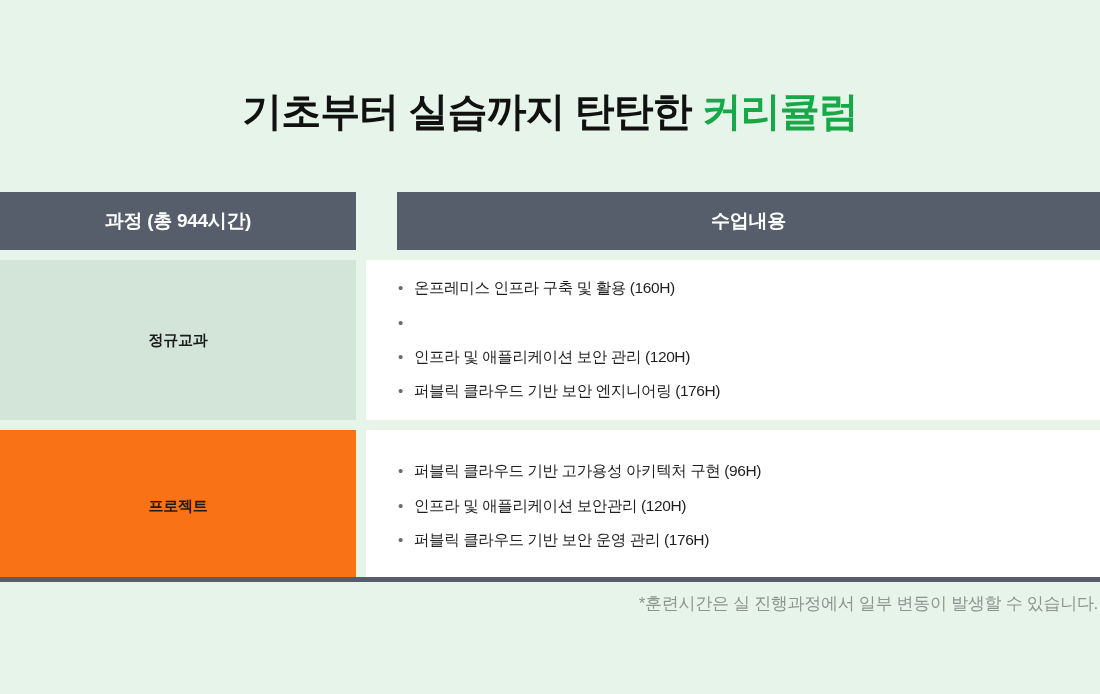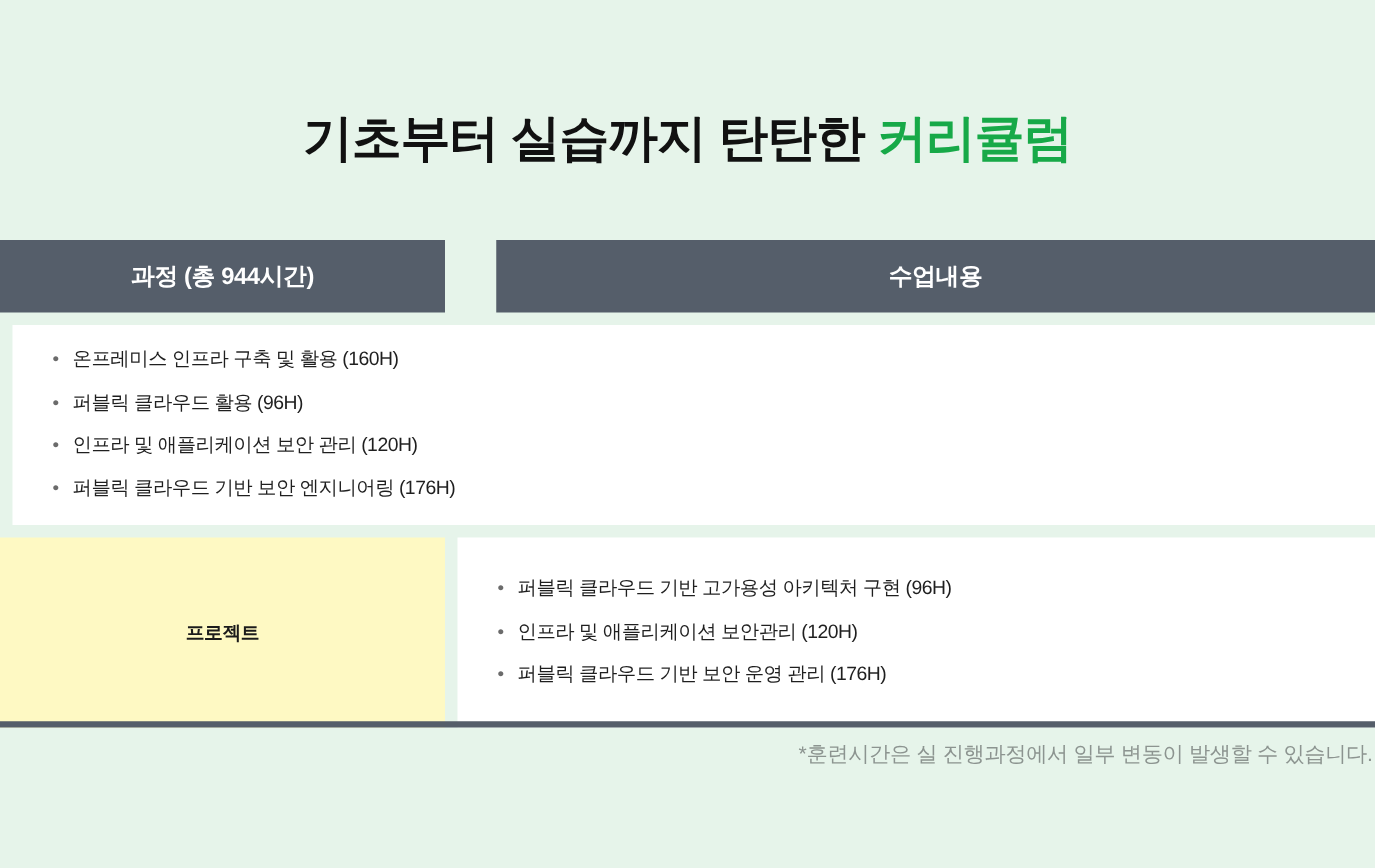--- a/index.html
+++ b/index.html
@@ -40,21 +40,21 @@
   .row{ display:flex; }
   .row-gap{ height:10px; background:#e6f4ea; }
 
   .cat-cell{
     width:356px;
     display:flex; align-items:center; justify-content:center;
     font-size:15px; font-weight:700; color:#1b1b1b;
     letter-spacing:-0.3px;
   }
   .cat-regular{ background:#d3e4d9; }
-  .cat-project{ background:#fef9c3; }
+  .cat-project{ background:#f97316; }
 
   .mid-gap{ width:10px; background:#e6f4ea; }
 
   .content-cell{
     flex:1; background:#ffffff;
     padding:22px 0 22px 32px;
     display:flex; flex-direction:column; justify-content:center;
   }
   .row-1 .cat-cell, .row-1 .content-cell{ height:160px; }
   .row-2 .cat-cell, .row-2 .content-cell{ height:152px; }
@@ -96,29 +96,29 @@
       <div class="th th-left">과정 (총 944시간)</div>
       <div class="th-gap"></div>
       <div class="th th-right">수업내용</div>
     </div>
 
     <div class="row-gap"></div>
 
     <div class="tbody">
 
       <div class="row row-1">
+        <div class="cat-cell cat-regular">정규교과</div>
         <div class="mid-gap"></div>
         <div class="content-cell">
           <div class="bullet">
             <span class="dot">•</span>
             <span class="txt">온프레미스 인프라 구축 및 활용 (160H)</span>
           </div>
           <div class="bullet">
             <span class="dot">•</span>
-            <span class="txt">퍼블릭 클라우드 활용 (96H)</span>
           </div>
           <div class="bullet">
             <span class="dot">•</span>
             <span class="txt">인프라 및 애플리케이션 보안 관리 (120H)</span>
           </div>
           <div class="bullet">
             <span class="dot">•</span>
             <span class="txt">퍼블릭 클라우드 기반 보안 엔지니어링 (176H)</span>
           </div>
         </div>

